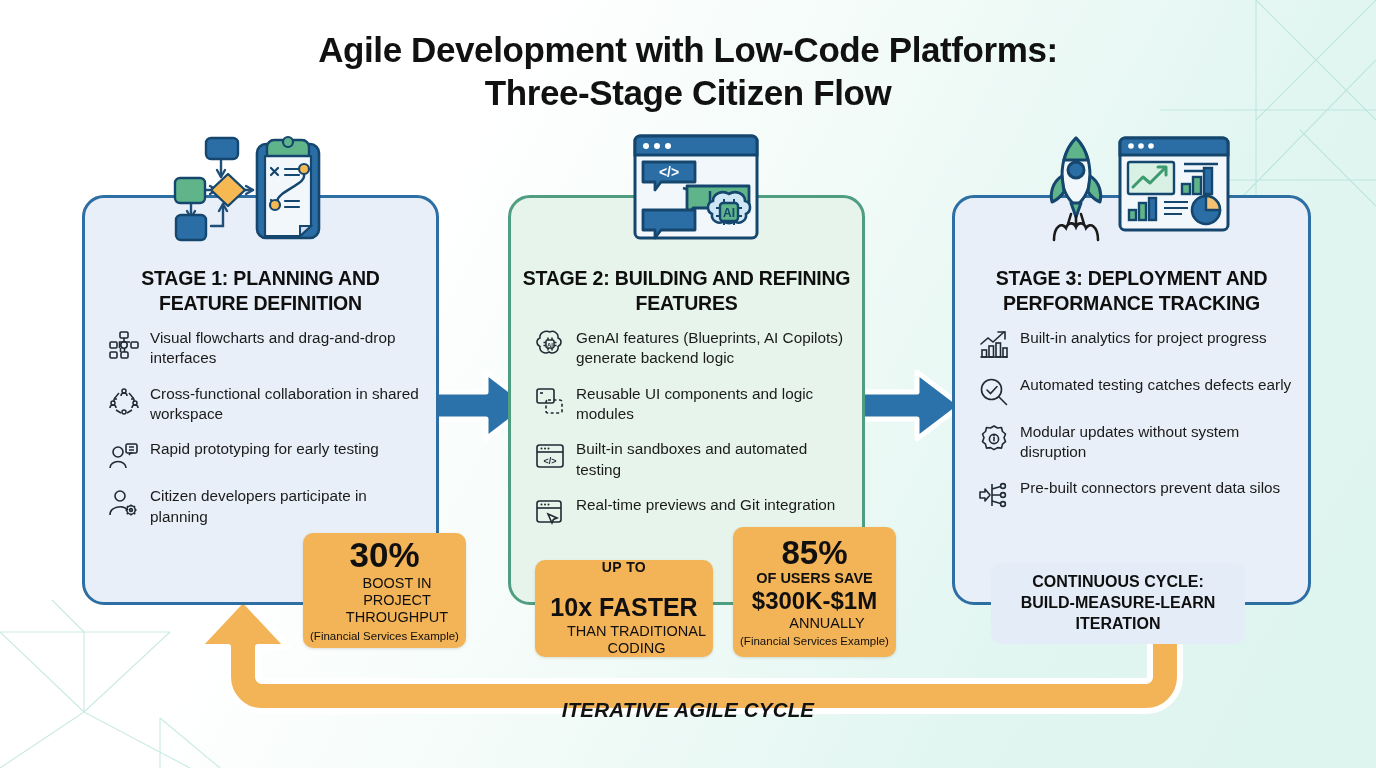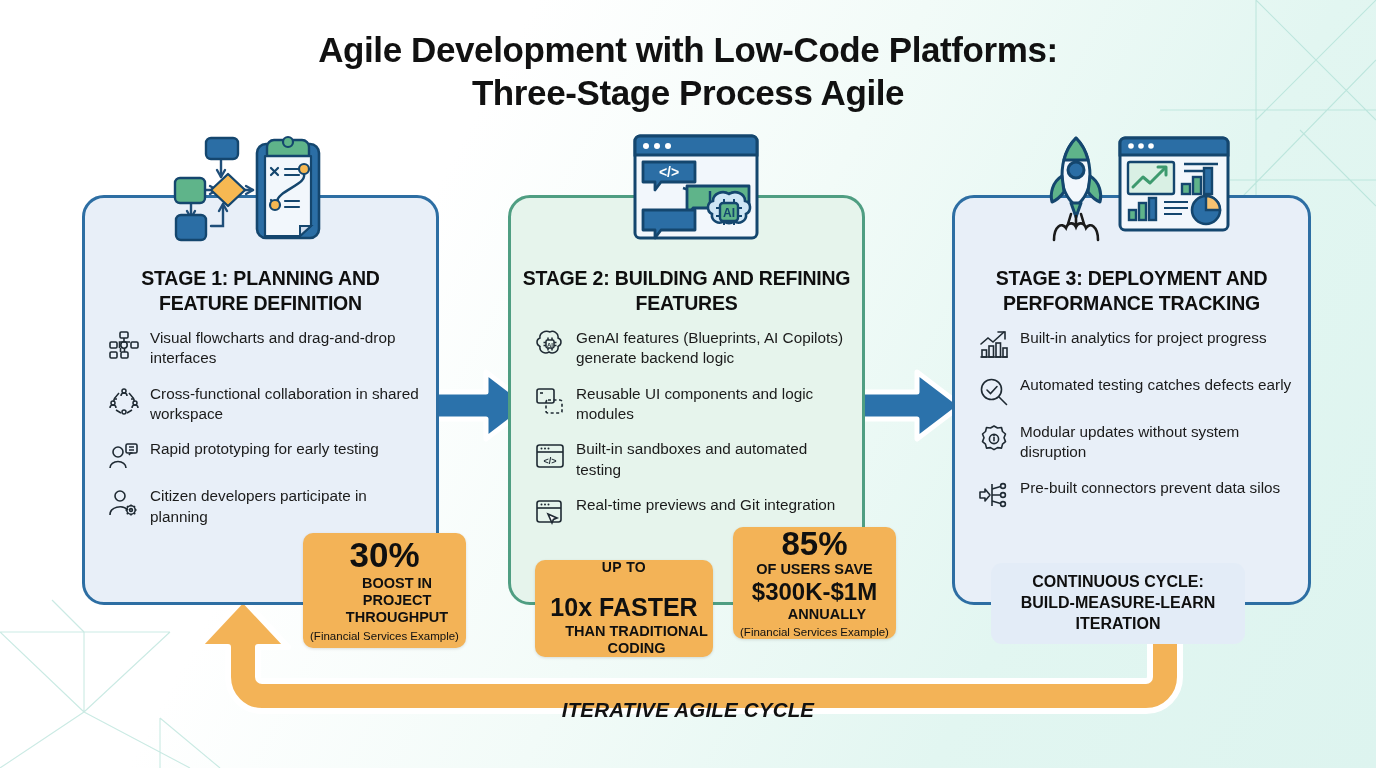--- a/index.html
+++ b/index.html
@@ -72,35 +72,35 @@
     position: absolute;
     background: #f3b357;
     border-radius: 10px;
     text-align: center;
     color: #101010;
     display: flex; flex-direction: column; justify-content: center;
     align-items: center;
     box-shadow: 0 1px 3px rgba(0,0,0,0.12);
   }
   .badge .big { font-weight: bold; }
-  .badge .mid { font-weight: bold; padding-left: 25px; }
+  .badge .mid { font-weight: normal; padding-left: 25px; }
   .badge .small { font-weight: bold; }
   .badge .note { font-weight: normal; }
 
   #badge-30 { left: 303px; top: 533px; width: 163px; height: 115px; }
   #badge-30 .big   { font-size: 35px; line-height: 1.0; margin-bottom: 3px; }
   #badge-30 .mid   { font-size: 14.5px; line-height: 1.18; }
   #badge-30 .note  { font-size: 11.5px; line-height: 1.3; margin-top: 3px; }
 
   #badge-10x { left: 535px; top: 560px; width: 178px; height: 97px; }
   #badge-10x .small { font-size: 14px; line-height: 1.1; margin-bottom: 2px; letter-spacing: 0.4px;}
   #badge-10x .big   { font-size: 25px; line-height: 1.12; margin-top: 16px; }
   #badge-10x .mid   { font-size: 14.5px; line-height: 1.18; margin-top: 2px; }
 
-  #badge-85 { left: 733px; top: 527px; width: 163px; height: 112px; }
+  #badge-85 { left: 733px; top: 527px; width: 163px; height: 130px; }
   #badge-85 .big   { font-size: 33px; line-height: 1.0; margin-bottom: 1px; }
   #badge-85 .small { font-size: 14.5px; line-height: 1.2; }
   #badge-85 .big2  { font-size: 24px; font-weight: bold; line-height: 1.15; }
   #badge-85 .mid   { font-size: 14.5px; line-height: 1.2; }
   #badge-85 .note  { font-size: 11.5px; line-height: 1.25; margin-top: 2px; }
 
   
   #cycle-box {
     position: absolute; left: 991px; top: 563px; width: 254px; height: 81px;
     background: #e3ecf7; border-radius: 11px;
@@ -130,21 +130,21 @@
     </g>
     <g stroke="#9fd9cd" stroke-width="1.1" fill="none" opacity="0.55">
       <path d="M0 632 L170 632 M84 632 L84 712 M0 632 L84 712 M170 632 L84 712
                M84 712 L0 768 M84 712 L190 768 M160 718 L160 768 M160 718 L220 768"></path>
       <path d="M52 600 L84 632"></path>
     </g>
   </svg>
 
   <div id="title">
     <span>Agile Development with Low-Code Platforms:</span>
-    <span class="l2">Three-Stage Process Agile</span>
+    <span class="l2">Three-Stage Citizen Flow</span>
   </div>
 
   <svg class="flow-arrow" id="arrow-1" width="120" height="75" viewBox="0 0 120 75">
     <path d="M2 24 L72 24 L72 4 L116 37.5 L72 71 L72 51 L2 51 Z" fill="#2b72ab" stroke="#ffffff" stroke-width="5" stroke-linejoin="round"></path>
   </svg>
   <svg class="flow-arrow" id="arrow-2" width="120" height="75" viewBox="0 0 120 75">
     <path d="M2 24 L72 24 L72 4 L116 37.5 L72 71 L72 51 L2 51 Z" fill="#2b72ab" stroke="#ffffff" stroke-width="5" stroke-linejoin="round"></path>
   </svg>
 
   <svg style="position:absolute;left:180px;top:585px;" width="1020" height="160" viewBox="0 0 1020 160">

